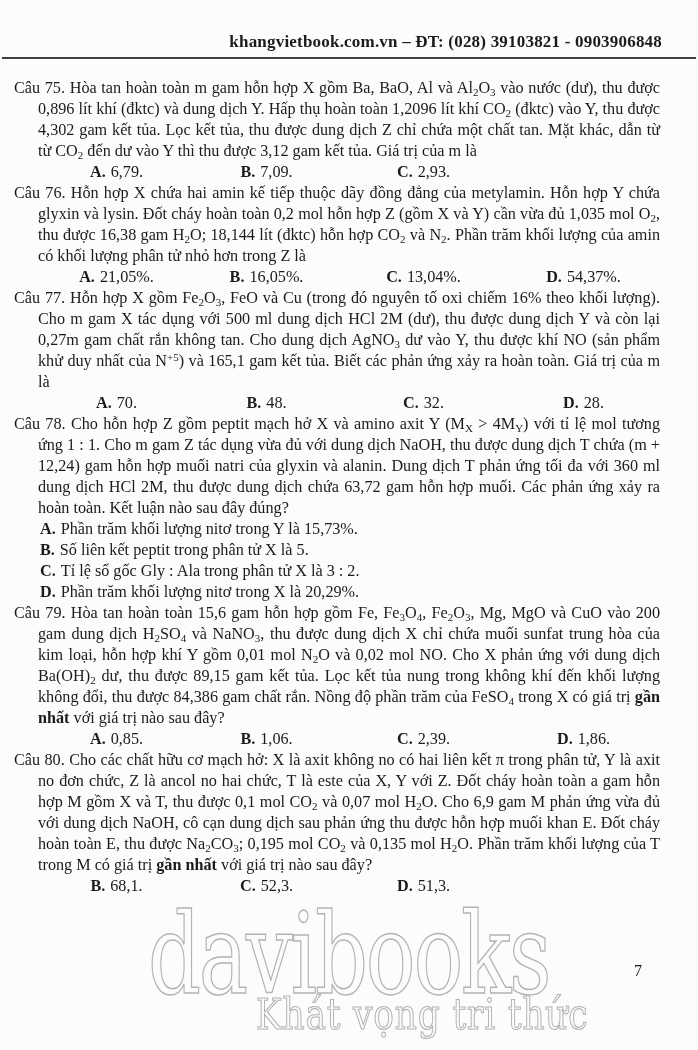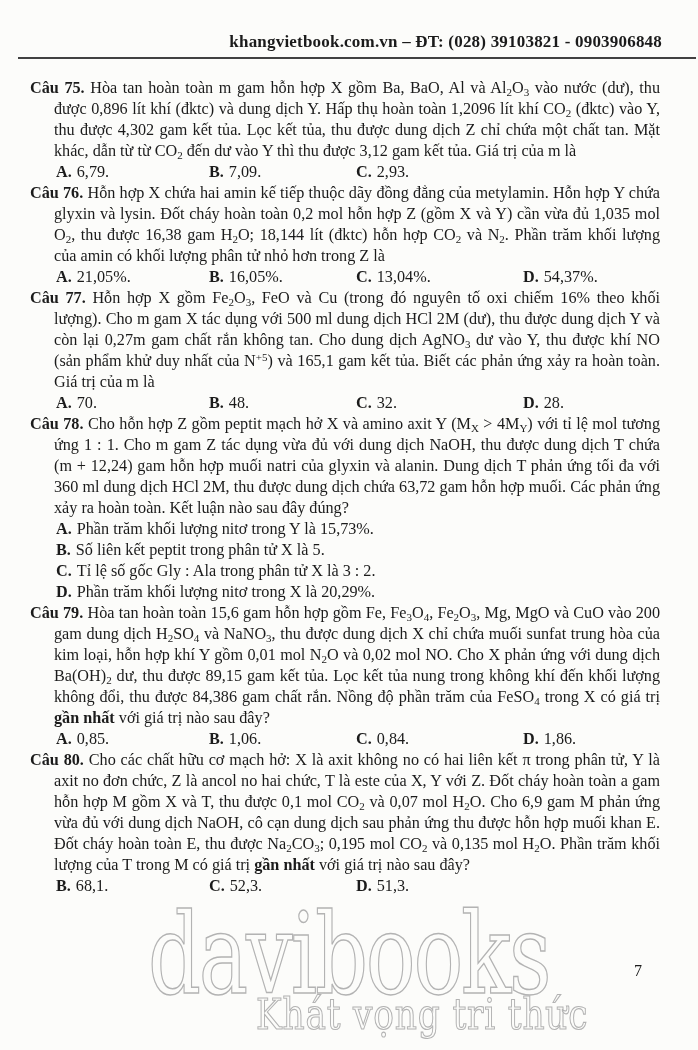--- a/index.html
+++ b/index.html
@@ -4,46 +4,46 @@
 <style>
   * { margin:0; padding:0; box-sizing:border-box; }
   html,body { width:698px; height:1050px; }
   body {
     position:relative;
     background:#fcfcfa;
     color:#1b1b1b;
     font-family:"Liberation Serif","DejaVu Serif",serif;
     overflow:hidden;
   }
-  .page { position:relative; z-index:1;padding-left:16px; }
+  .page { position:relative; z-index:1; }
 
   
   .header { padding:32px 36px 0 14px; text-align:right; }
   .header-text { font-weight:bold; font-size:17px; letter-spacing:.2px; }
   .header-rule { height:2px; background:#414141; margin:5px 2px 0 2px; }
 
   
   .main {
     padding:19px 38px 0 14px;
     font-size:16.2px;
     line-height:21px;
     text-align:justify;
   }
   .q-text { padding-left:24px; text-indent:-24px; }
-  .q-num { font-weight:bold; }
+  .q-num { font-weight:normal; }
   sub, sup { font-size:68%; line-height:0; }
   sub { vertical-align:-0.25em; }
   sup { vertical-align:0.5em; }
 
   .opts-row {
     display:grid;
     grid-template-columns:153px 147px 167px 1fr;
     padding-left:26px;
     text-indent:0;
-    text-align:left;
+    text-align:center;
   }
   .opts-list .opt-line { padding-left:26px; text-indent:0; text-align:left;font-family:Liberation Serif, serif; }
   .opt-label { font-weight:bold; margin-right:5px; }
 
   
   .watermark { position:absolute; z-index:0; color:transparent;
     -webkit-text-stroke:1.5px #b3b3b3; font-family:"DejaVu Serif",serif; white-space:nowrap; }
   .wm-brand { left:148px; top:898px; font-size:112px; line-height:1;
     transform:scaleX(.74); transform-origin:left top; letter-spacing:-3px; }
   .wm-slogan { left:256px; top:993px; font-size:43px; line-height:1;
@@ -101,21 +101,21 @@
         <p class="opt-line"><span class="opt-label">C.</span><span>Tỉ lệ số gốc Gly : Ala trong phân tử X là 3 : 2.</span></p>
         <p class="opt-line"><span class="opt-label">D.</span><span>Phần trăm khối lượng nitơ trong X là 20,29%.</span></p>
       </div>
     </div>
 
     <div>
       <p class="q-text"><span class="q-num">Câu 79.</span> <span>Hòa tan hoàn toàn 15,6 gam hỗn hợp gồm Fe, Fe<sub>3</sub>O<sub>4</sub>, Fe<sub>2</sub>O<sub>3</sub>, Mg, MgO và CuO vào 200 gam dung dịch H<sub>2</sub>SO<sub>4</sub> và NaNO<sub>3</sub>, thu được dung dịch X chỉ chứa muối sunfat trung hòa của kim loại, hỗn hợp khí Y gồm 0,01 mol N<sub>2</sub>O và 0,02 mol NO. Cho X phản ứng với dung dịch Ba(OH)<sub>2</sub> dư, thu được 89,15 gam kết tủa. Lọc kết tủa nung trong không khí đến khối lượng không đổi, thu được 84,386 gam chất rắn. Nồng độ phần trăm của FeSO<sub>4</sub> trong X có giá trị <b>gần nhất</b> với giá trị nào sau đây?</span></p>
       <div class="opts-row">
         <span class="opt"><span class="opt-label">A.</span><span>0,85.</span></span>
         <span class="opt"><span class="opt-label">B.</span><span>1,06.</span></span>
-        <span class="opt"><span class="opt-label">C.</span><span>0,84.</span></span>
+        <span class="opt"><span class="opt-label">C.</span><span>2,39.</span></span>
         <span class="opt"><span class="opt-label">D.</span><span>1,86.</span></span>
       </div>
     </div>
 
     <div>
       <p class="q-text"><span class="q-num">Câu 80.</span> <span>Cho các chất hữu cơ mạch hở: X là axit không no có hai liên kết π trong phân tử, Y là axit no đơn chức, Z là ancol no hai chức, T là este của X, Y với Z. Đốt cháy hoàn toàn a gam hỗn hợp M gồm X và T, thu được 0,1 mol CO<sub>2</sub> và 0,07 mol H<sub>2</sub>O. Cho 6,9 gam M phản ứng vừa đủ với dung dịch NaOH, cô cạn dung dịch sau phản ứng thu được hỗn hợp muối khan E. Đốt cháy hoàn toàn E, thu được Na<sub>2</sub>CO<sub>3</sub>; 0,195 mol CO<sub>2</sub> và 0,135 mol H<sub>2</sub>O. Phần trăm khối lượng của T trong M có giá trị <b>gần nhất</b> với giá trị nào sau đây?</span></p>
       <div class="opts-row">
         <span class="opt"><span class="opt-label">B.</span><span>68,1.</span></span>
         <span class="opt"><span class="opt-label">C.</span><span>52,3.</span></span>
         <span class="opt"><span class="opt-label">D.</span><span>51,3.</span></span>

